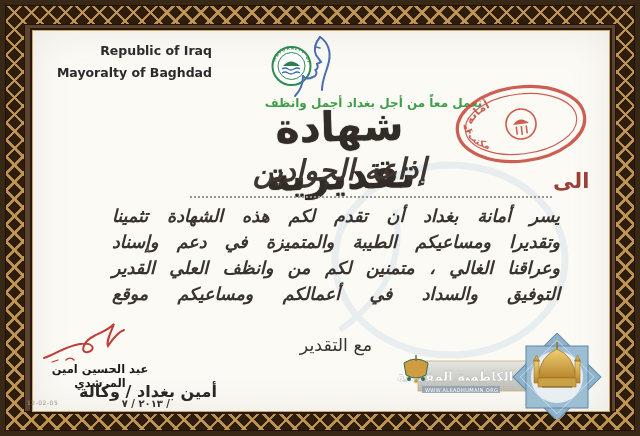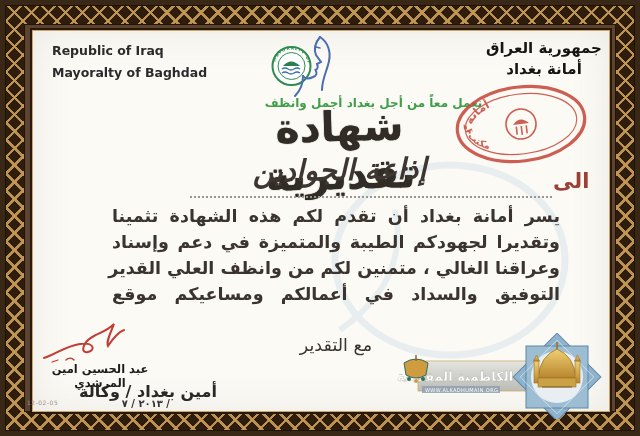--- a/index.html
+++ b/index.html
@@ -27,21 +27,21 @@
   .paper{
     position:absolute;left:30px;top:28px;width:578px;height:382px;
     background:#fbfaf5;
     border:2px solid #2a180a;
     box-shadow:inset 0 0 0 1px #c8a76e, inset 0 0 40px rgba(120,110,90,.12);
   }
   
   .watermark{position:absolute;left:300px;top:150px;opacity:.35;pointer-events:none;}
   
   .en-header{
-    position:absolute;left:52px;top:44px;width:160px;text-align:left;
+    position:absolute;left:52px;top:44px;width:160px;text-align:right;
     color:#2b2b2b;font-weight:bold;font-size:12.5px;line-height:1.1;
   }
   .en-header .l2{margin-top:8px;}
   .logo{position:absolute;left:270px;top:34px;}
   .slogan{
     position:absolute;left:225px;top:96px;width:225px;text-align:center;
     color:#3f9e49;font-weight:bold;font-size:12px;direction:rtl;margin-left:36px;
   }
   .ar-header{
     position:absolute;left:478px;top:38px;width:132px;text-align:center;
@@ -71,20 +71,21 @@
   }
   
   .body-text{
     position:absolute;left:112px;top:203px;width:448px;direction:rtl;
     color:#3a332e;font-size:17.5px;font-weight:bold;
   }
   .body-text .line{
     height:26px;line-height:26px;
     text-align:justify;text-align-last:justify;-moz-text-align-last:justify;
     white-space:nowrap;
+    font-style:italic;
   }
   .closing{
     position:absolute;left:112px;top:335px;width:448px;text-align:center;
     color:#3a332e;font-size:17.5px;font-weight:normal;direction:rtl;
   }
   
   .sig-scribble{position:absolute;left:36px;top:320px;}
   .sig-name{
     position:absolute;left:30px;top:362px;width:140px;text-align:center;
     font-size:11.5px;font-weight:bold;color:#1f1d1b;direction:rtl;
@@ -143,24 +144,20 @@
     <g fill="none" stroke="#4a6cb3" stroke-width="2" stroke-linecap="round">
       <path d="M50 3 C45 9 44 16 46 21 L51 28 L47 30 C48.5 33 47.5 35 45.5 36 C47.5 39 46.5 42 43 43 C39 45 35 44.5 33 42"></path>
       <path d="M50 3 C58 8 61 18 59 27 C57 37 52 45 52 56"></path>
       <path d="M33 42 C33 50 30 57 25 62"></path>
       <path d="M46 13 l4 1" stroke-width="1.5"></path>
     </g>
   </svg>
 
   <div class="slogan">نعمل معاً من أجل بغداد أجمل وانظف</div>
 
-  <div class="ar-header">
-    <div>جمهورية العراق</div>
-    <div>أمانة بغداد</div>
-  </div>
 
   <svg class="stamp" width="142" height="92" viewBox="0 0 142 92">
     <defs>
       <path id="stTop" d="M 20,48 A 51,27 0 0 1 122,48"></path>
       <path id="stBot" d="M 14,42 A 57,32 0 0 0 128,42"></path>
     </defs>
     <g stroke="#c94e41" fill="none">
       <ellipse cx="71" cy="46" rx="64" ry="37" stroke-width="3.2"></ellipse>
       <ellipse cx="71" cy="46" rx="56" ry="30" stroke-width="1.1"></ellipse>
       <circle cx="71" cy="46" r="15" stroke-width="1.6"></circle>
@@ -176,21 +173,21 @@
   </svg>
 
   <div class="title">شهادة تقديرية</div>
 
   <div class="dotted-line"></div>
   <div class="to-label">الى</div>
   <div class="recipient">إذاعة الجوادين</div>
 
   <div class="body-text">
     <div class="line">يسر أمانة بغداد أن تقدم لكم هذه الشهادة تثمينا</div>
-    <div class="line">وتقديرا لجهودكم الطيبة والمتميزة في دعم وإسناد</div>
+    <div class="line">وتقديرا ومساعيكم الطيبة والمتميزة في دعم وإسناد</div>
     <div class="line">وعراقنا الغالي ، متمنين لكم من وانظف العلي القدير</div>
     <div class="line">التوفيق والسداد في أعمالكم ومساعيكم موقع</div>
   </div>
   <div class="closing">مع التقدير</div>
 
   <svg class="sig-scribble" width="110" height="48" viewBox="0 0 110 48">
     <g fill="none" stroke="#c23b35" stroke-width="2" stroke-linecap="round">
       <path d="M8 38 C 20 34 30 26 44 24 C 58 22 60 30 52 32 C 44 34 46 22 58 16 C 66 12 72 10 78 4 C 74 14 70 22 72 26 C 76 20 82 12 88 10"></path>
       <path d="M30 40 c3 -3 6 -2 8 0" stroke-width="1.4"></path>
       <path d="M16 42 l6 -2" stroke-width="1.2"></path>

